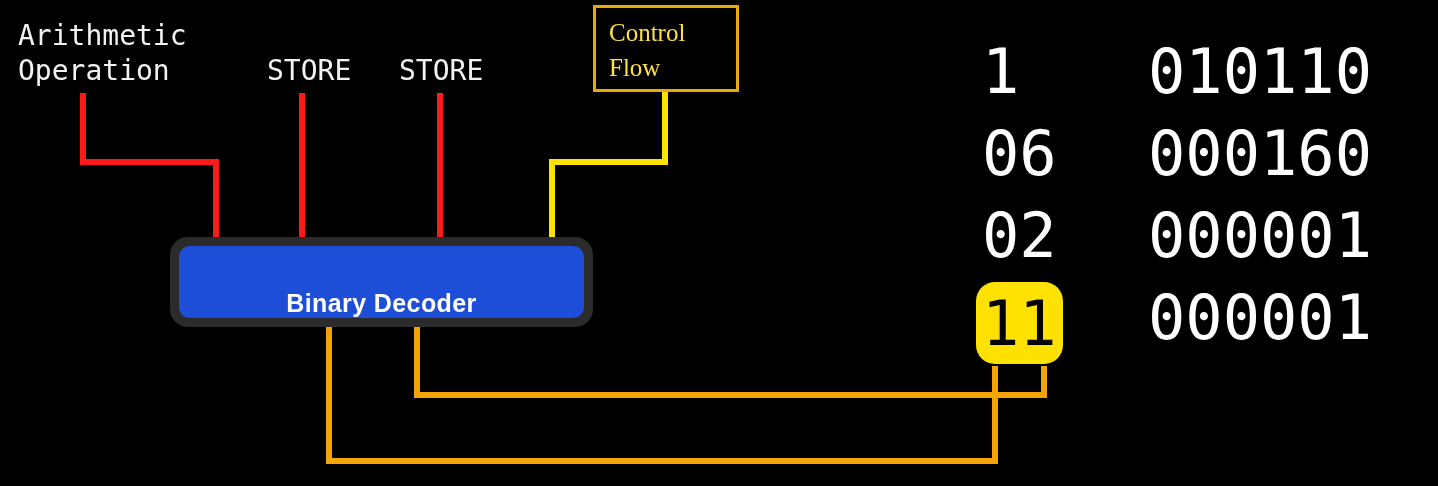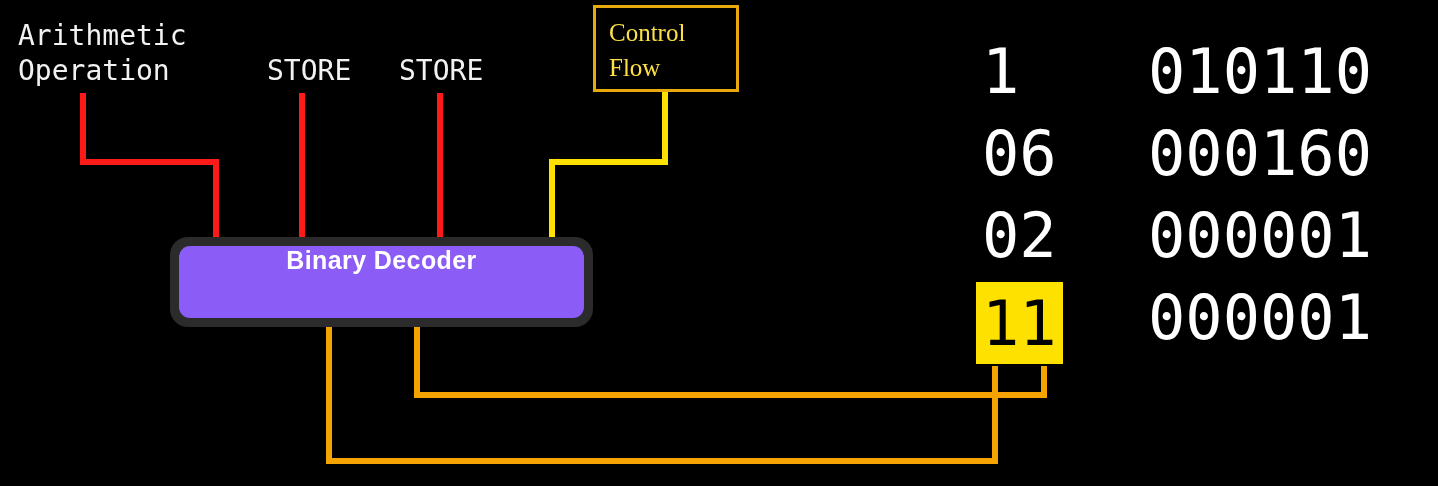--- a/index.html
+++ b/index.html
@@ -60,24 +60,24 @@
     width: 423px;
     height: 90px;
     background: #2b2b2b;
     border-radius: 18px;
     box-sizing: border-box;
     padding: 9px;
   }
   .node-inner {
     width: 100%;
     height: 100%;
-    background: #8b5cf6;
+    background: #1d4ed8;
     border-radius: 11px;
     display: flex;
-    align-items: flex-start;
+    align-items: flex-end;
     justify-content: center;
     box-sizing: border-box;
   }
   .node-title {
     color: #ffffff;
     font-family: "Liberation Sans", sans-serif;
     font-weight: bold;
     font-size: 25px;
     letter-spacing: 0.4px;
     white-space: pre;
@@ -109,20 +109,21 @@
     white-space: pre;
   }
   .readout-code { left: 6px; }
   .readout-word { left: 172px; text-align: right; }
 
   .readout-row.highlighted .readout-code {
     background: #ffe100;
     color: #000000;
     left: 0px;
     padding: 6px 6px 4px 6px;
+    border-radius: 19px;
   }
 </style>
 </head>
 <body>
 
 <div id="stage">
 
   <div class="label" style="left:18px; top:18px;">Arithmetic
 Operation</div>
 

